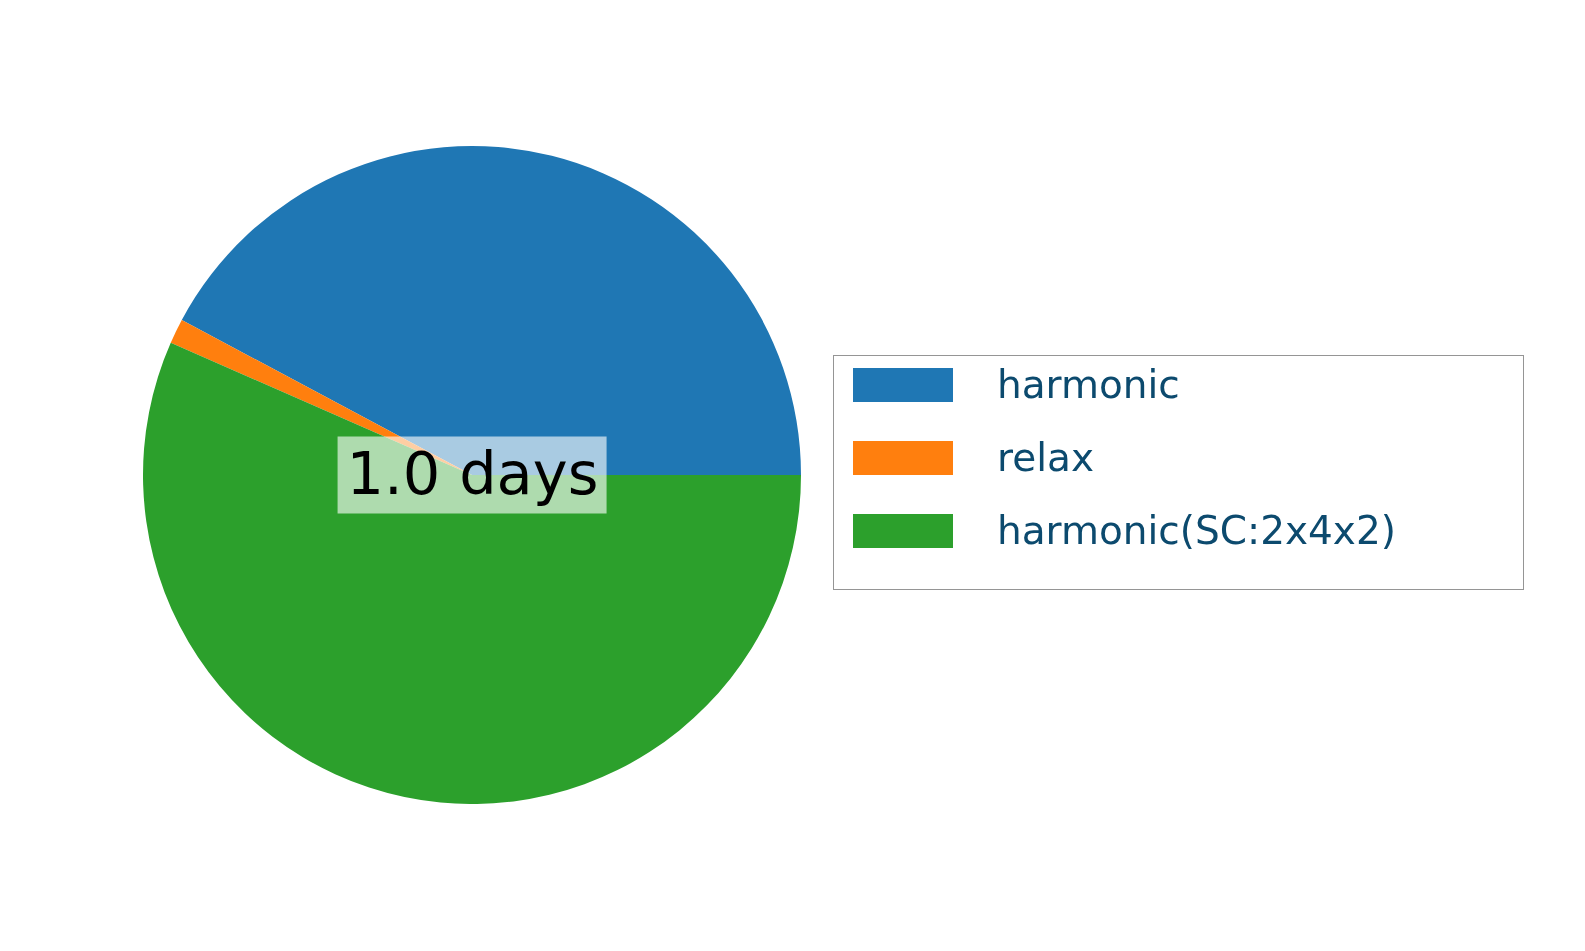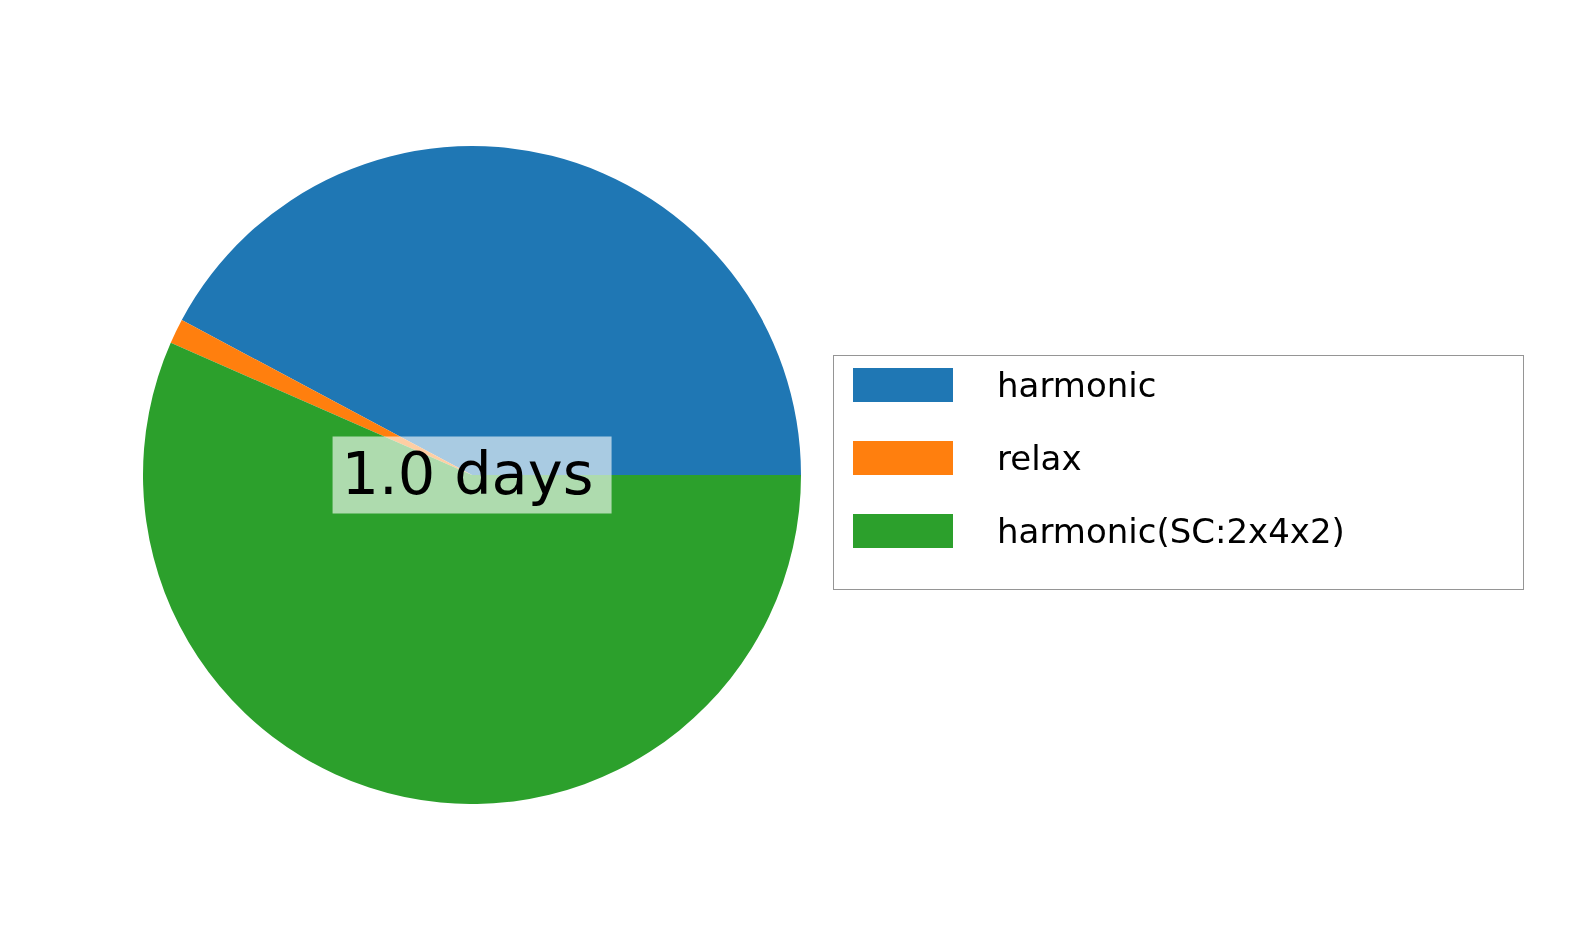--- a/index.html
+++ b/index.html
@@ -37,21 +37,21 @@
   
   #center-label {
     position: absolute;
     left: 472px;
     top: 475px;
     transform: translate(-50%, -50%);
     font-size: 59px;
     line-height: 1.0;
     color: #000000;
     background: rgba(255, 255, 255, 0.62);
-    padding: 7px 18px 11px 9px;
+    padding: 7px 8px 11px 9px;
     white-space: nowrap;
     font-family: "DejaVu Sans", sans-serif;
   }
 
   
   #legend {
     position: absolute;
     left: 833px;
     top: 355px;
     width: 691px;
@@ -75,23 +75,23 @@
     position: absolute;
     left: 19px;
     top: 1px;
     width: 100px;
     height: 34px;
   }
   .legend-text {
     position: absolute;
     left: 163px;
     top: -9px;
-    font-size: 34px;
+    font-size: 39px;
     line-height: 54px;
-    color: #000000;
+    color: #0c4a6e;
     white-space: nowrap;
     font-family: "DejaVu Sans", sans-serif;
   }
 </style>
 </head>
 <body>
 
 <div id="figure">
 
   <div id="pie-wrap">

